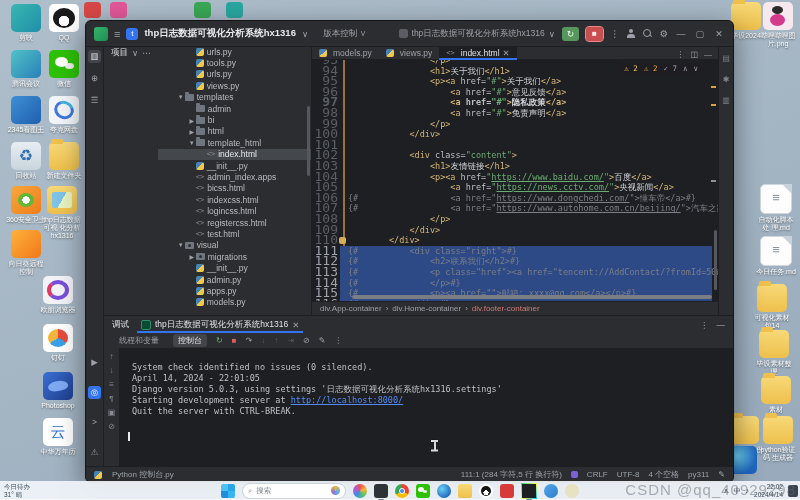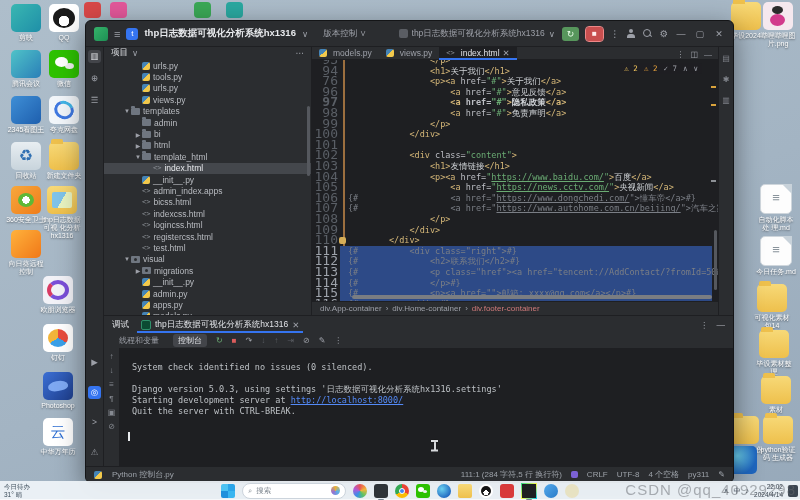--- a/index.html
+++ b/index.html
@@ -68,21 +68,21 @@
   .search-ic:after{content:"";position:absolute;left:6px;top:6px;width:3px;height:1.4px;background:#9da0a8;transform:rotate(45deg);}
   .main{position:absolute;top:25px;bottom:15px;left:0;right:0;display:flex;}
   .lstrip{width:17px;border-right:1px solid #1e1f22;display:flex;flex-direction:column;align-items:center;padding-top:4px;gap:9px;}
   .lstrip .si{width:13px;height:13px;border-radius:3px;color:#9da0a8;font-size:8.5px;line-height:13px;text-align:center;}
   .lstrip .si.act{background:#43454a;color:#dfe1e5;}
   .lstrip .si.actblue{background:#3574f0;color:#fff;}
   .lstrip .spacer{flex:1;}
   .rcol{flex:1;display:flex;flex-direction:column;min-width:0;}
   .toprow{height:270px;display:flex;min-height:0;}
   
-  .proj{width:207px;border-right:1px solid #1e1f22;display:flex;flex-direction:column;position:relative;}
+  .proj{width:207px;border-right:1px solid #1e1f22;display:flex;flex-direction:row;position:relative;}
   .proj-h{height:14px;display:flex;align-items:center;gap:4px;padding:0 7px;color:#dfe1e5;font-size:8.5px;}
   .tree{flex:1;overflow:hidden;position:relative;}
   .trow{height:11.4px;display:flex;align-items:center;white-space:nowrap;color:#b8bbc0;}
   .trow.sel{background:#44474c;color:#e8eaed;}
   .arr{width:8px;font-size:6px;color:#9da0a8;text-align:center;flex:0 0 auto;}
   .fic{flex:0 0 auto;margin-right:3px;}
   .fi-folder{width:9px;height:7px;background:#6f7680;border-radius:1px;position:relative;}
   .fi-folder:before{content:"";position:absolute;top:-2px;left:0;width:4px;height:2px;background:#6f7680;border-radius:1px 1px 0 0;}
   .fi-pkg{width:9px;height:7px;background:#6f7680;border-radius:1px;position:relative;}
   .fi-pkg:after{content:"";position:absolute;left:3px;top:2px;width:3px;height:3px;background:#2b2d30;border-radius:50%;}
@@ -471,21 +471,21 @@
                 <span>⋮</span>
                 <span>◫</span>
                 <span>—</span>
               </div>
             </div>
           <div class="editor" id="editor">
             <div class="vcsbar"></div>
             <div id="lines">
                 <div class="ln" style="top: -5px;"><div class="num">93</div><div class="code"><span class="t-pln">                </span><span class="t-tag">&lt;/p&gt;</span></div></div>
                 <div class="ln" style="top: 5.6px;"><div class="num">94</div><div class="code"><span class="t-pln">                </span><span class="t-tag">&lt;h1&gt;</span><span class="t-txt">关于我们</span><span class="t-tag">&lt;/h1&gt;</span></div></div>
-                <div class="ln" style="top: 16.2px;"><div class="num">76</div><div class="code"><span class="t-pln">                </span><span class="t-tag">&lt;p&gt;&lt;a </span><span class="t-attr">href</span><span class="t-pln">=</span><span class="t-str">"#"</span><span class="t-tag">&gt;</span><span class="t-txt">关于我们</span><span class="t-tag">&lt;/a&gt;</span></div></div>
+                <div class="ln" style="top: 16.2px;"><div class="num">95</div><div class="code"><span class="t-pln">                </span><span class="t-tag">&lt;p&gt;&lt;a </span><span class="t-attr">href</span><span class="t-pln">=</span><span class="t-str">"#"</span><span class="t-tag">&gt;</span><span class="t-txt">关于我们</span><span class="t-tag">&lt;/a&gt;</span></div></div>
                 <div class="ln" style="top: 26.8px;"><div class="num">96</div><div class="code"><span class="t-pln">                    </span><span class="t-tag">&lt;a </span><span class="t-attr">href</span><span class="t-pln">=</span><span class="t-str">"#"</span><span class="t-tag">&gt;</span><span class="t-txt">意见反馈</span><span class="t-tag">&lt;/a&gt;</span></div></div>
                 <div class="ln" style="top: 37.4px; font-weight: bold;"><div class="num">97</div><div class="code"><span class="t-pln">                    </span><span class="t-tag">&lt;a </span><span class="t-attr">href</span><span class="t-pln">=</span><span class="t-str">"#"</span><span class="t-tag">&gt;</span><span class="t-txt">隐私政策</span><span class="t-tag">&lt;/a&gt;</span></div></div>
                 <div class="ln" style="top: 48px;"><div class="num">98</div><div class="code"><span class="t-pln">                    </span><span class="t-tag">&lt;a </span><span class="t-attr">href</span><span class="t-pln">=</span><span class="t-str">"#"</span><span class="t-tag">&gt;</span><span class="t-txt">免责声明</span><span class="t-tag">&lt;/a&gt;</span></div></div>
                 <div class="ln" style="top: 58.6px;"><div class="num">99</div><div class="code"><span class="t-pln">                </span><span class="t-tag">&lt;/p&gt;</span></div></div>
                 <div class="ln" style="top: 69.2px;"><div class="num">100</div><div class="code"><span class="t-pln">            </span><span class="t-tag">&lt;/div&gt;</span></div></div>
                 <div class="ln" style="top: 79.8px;"><div class="num">101</div><div class="code"></div></div>
                 <div class="ln" style="top: 90.4px;"><div class="num">102</div><div class="code"><span class="t-pln">            </span><span class="t-tag">&lt;div </span><span class="t-attr">class</span><span class="t-pln">=</span><span class="t-str">"content"</span><span class="t-tag">&gt;</span></div></div>
                 <div class="ln" style="top: 101px;"><div class="num">103</div><div class="code"><span class="t-pln">                </span><span class="t-tag">&lt;h1&gt;</span><span class="t-txt">友情链接</span><span class="t-tag">&lt;/h1&gt;</span></div></div>
                 <div class="ln" style="top: 111.6px;"><div class="num">104</div><div class="code"><span class="t-pln">                </span><span class="t-tag">&lt;p&gt;&lt;a </span><span class="t-attr">href</span><span class="t-pln">=</span><span class="t-str">"</span><span class="t-url">https://www.baidu.com/</span><span class="t-str">"</span><span class="t-tag">&gt;</span><span class="t-txt">百度</span><span class="t-tag">&lt;/a&gt;</span></div></div>
                 <div class="ln" style="top: 122.2px;"><div class="num">105</div><div class="code"><span class="t-pln">                    </span><span class="t-tag">&lt;a </span><span class="t-attr">href</span><span class="t-pln">=</span><span class="t-str">"</span><span class="t-url">https://news.cctv.com/</span><span class="t-str">"</span><span class="t-tag">&gt;</span><span class="t-txt">央视新闻</span><span class="t-tag">&lt;/a&gt;</span></div></div>
@@ -562,20 +562,21 @@
               <div>↑</div>
               <div>↓</div>
               <div>≡</div>
               <div>¶</div>
               <div>▣</div>
               <div>⊘</div>
             </div>
           <div class="console" id="console">
             <div class="caret" style="top:84px;"></div>
           <div class="cline" style="top: 14px;"><span>System check identified no issues (0 silenced).</span></div>
+              <div class="cline" style="top: 25px;"><span>April 14, 2024 - 22:01:05</span></div>
               <div class="cline" style="top: 36px;"><span>Django version 5.0.3, using settings '日志数据可视化分析系统hx1316.settings'</span></div>
               <div class="cline" style="top: 47px;"><span>Starting development server at </span><span class="clink">http://localhost:8000/</span></div>
               <div class="cline" style="top: 58px;"><span>Quit the server with CTRL-BREAK.</span></div>
             </div>
         </div>
       </div>
     </div>
   </div>
 
   <div class="sbar">

